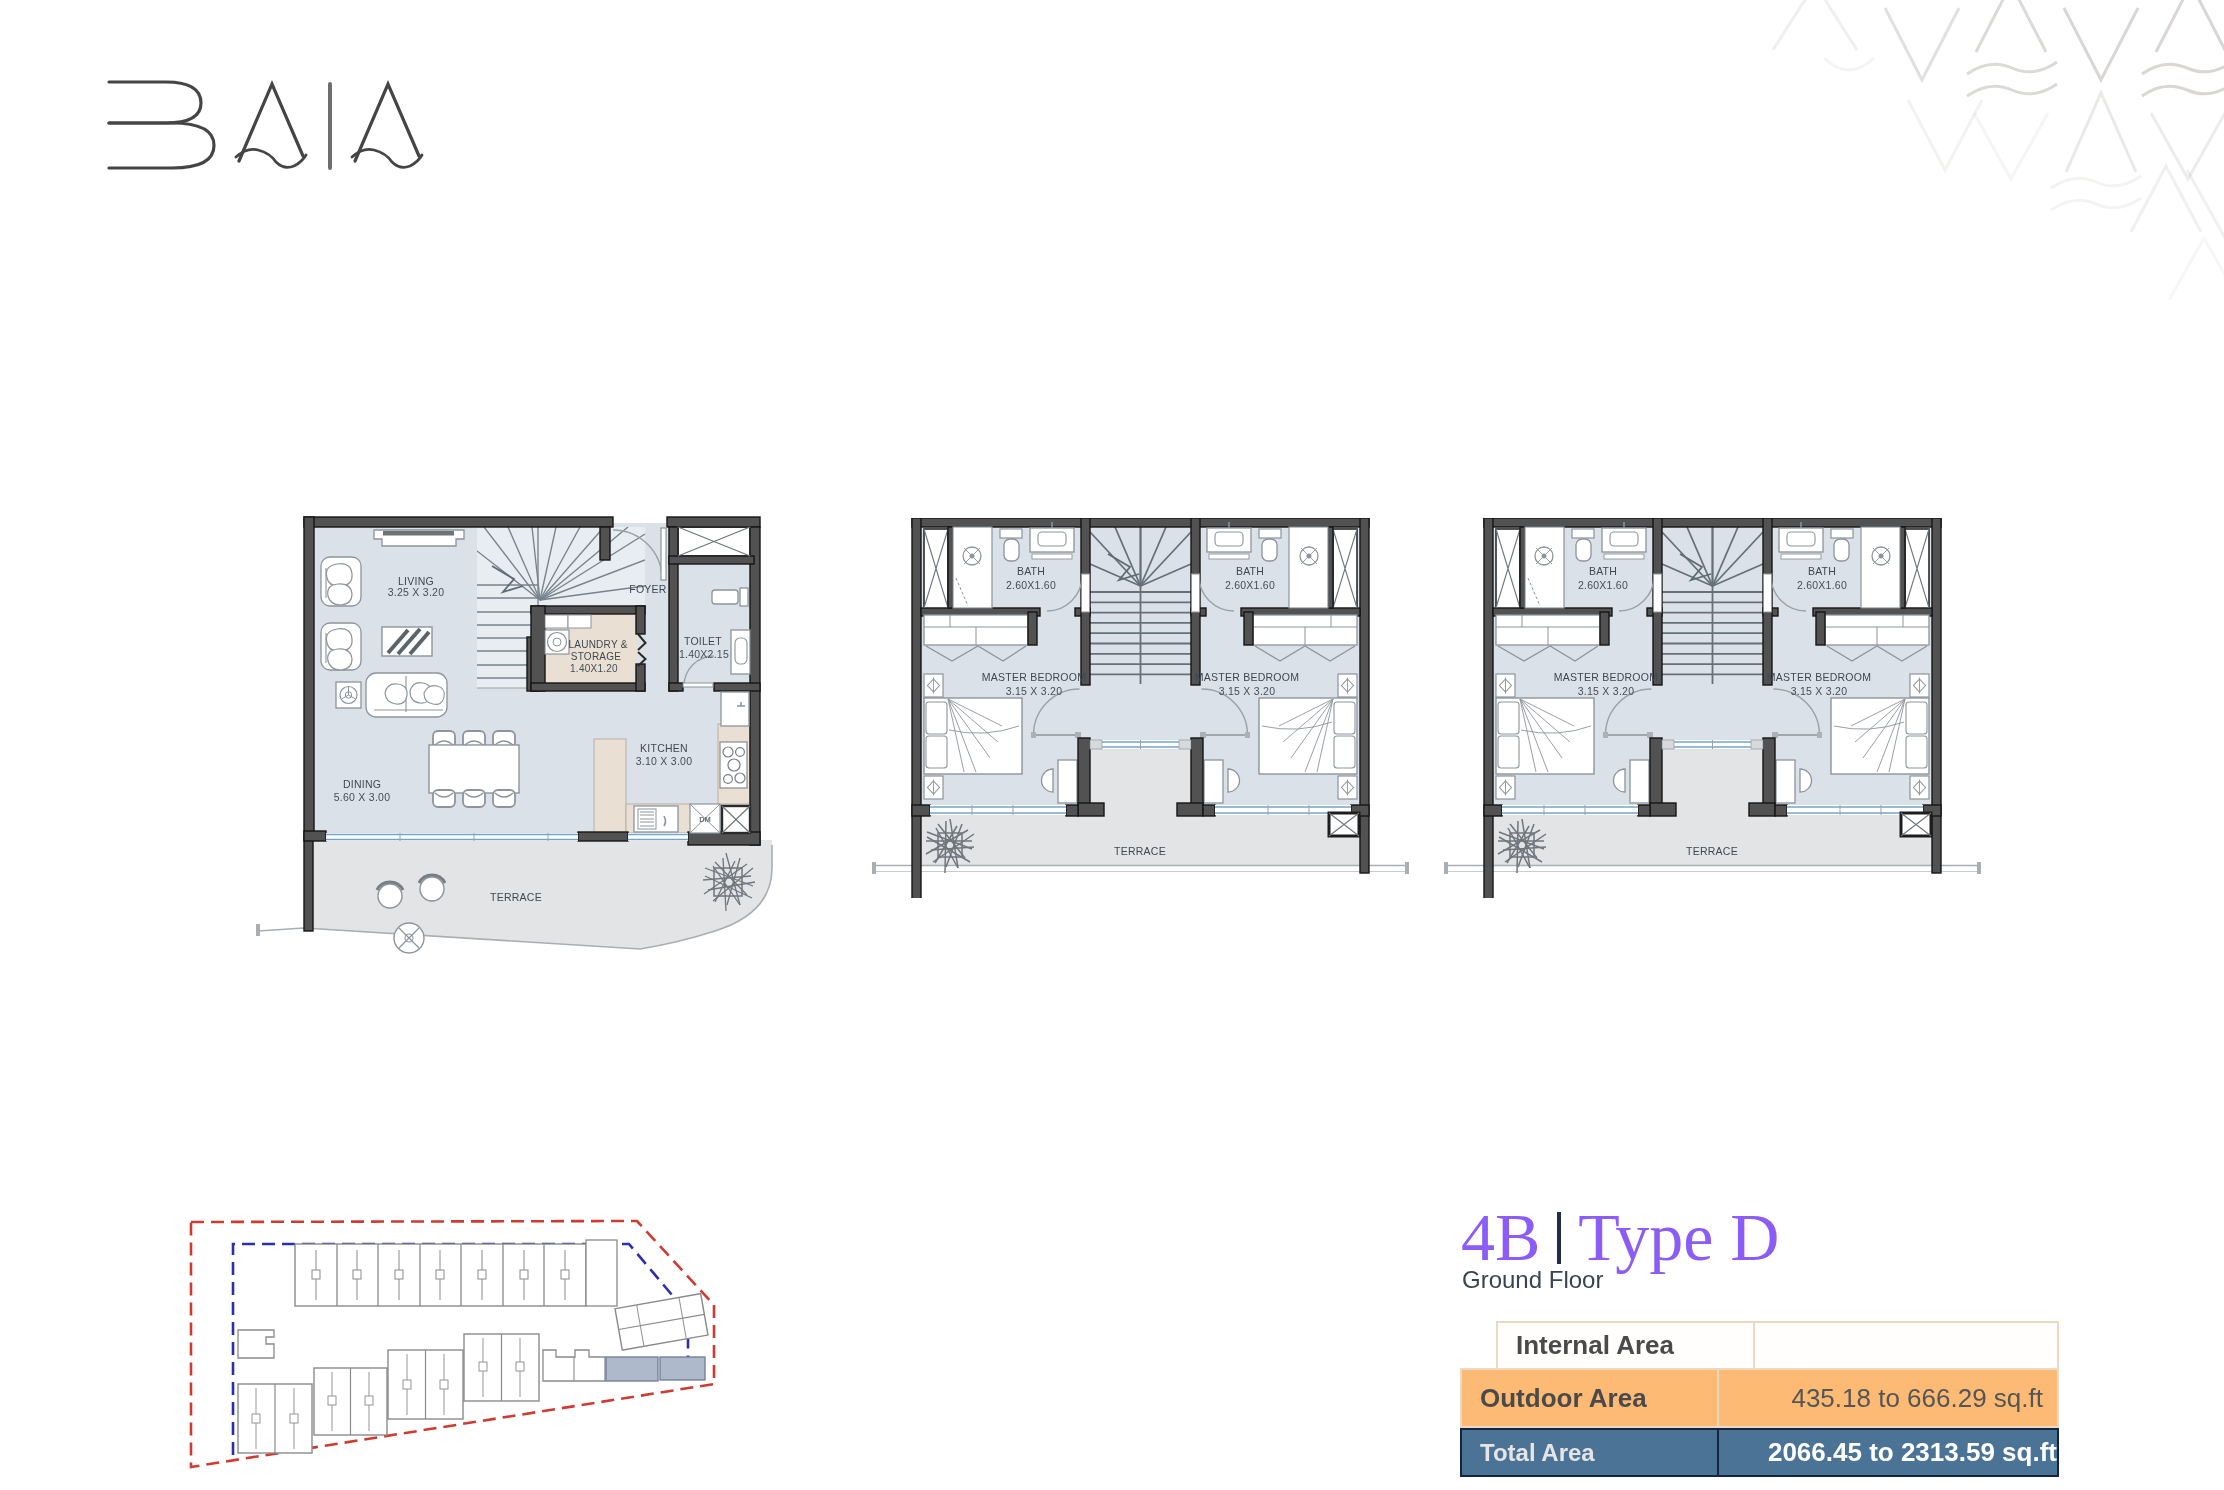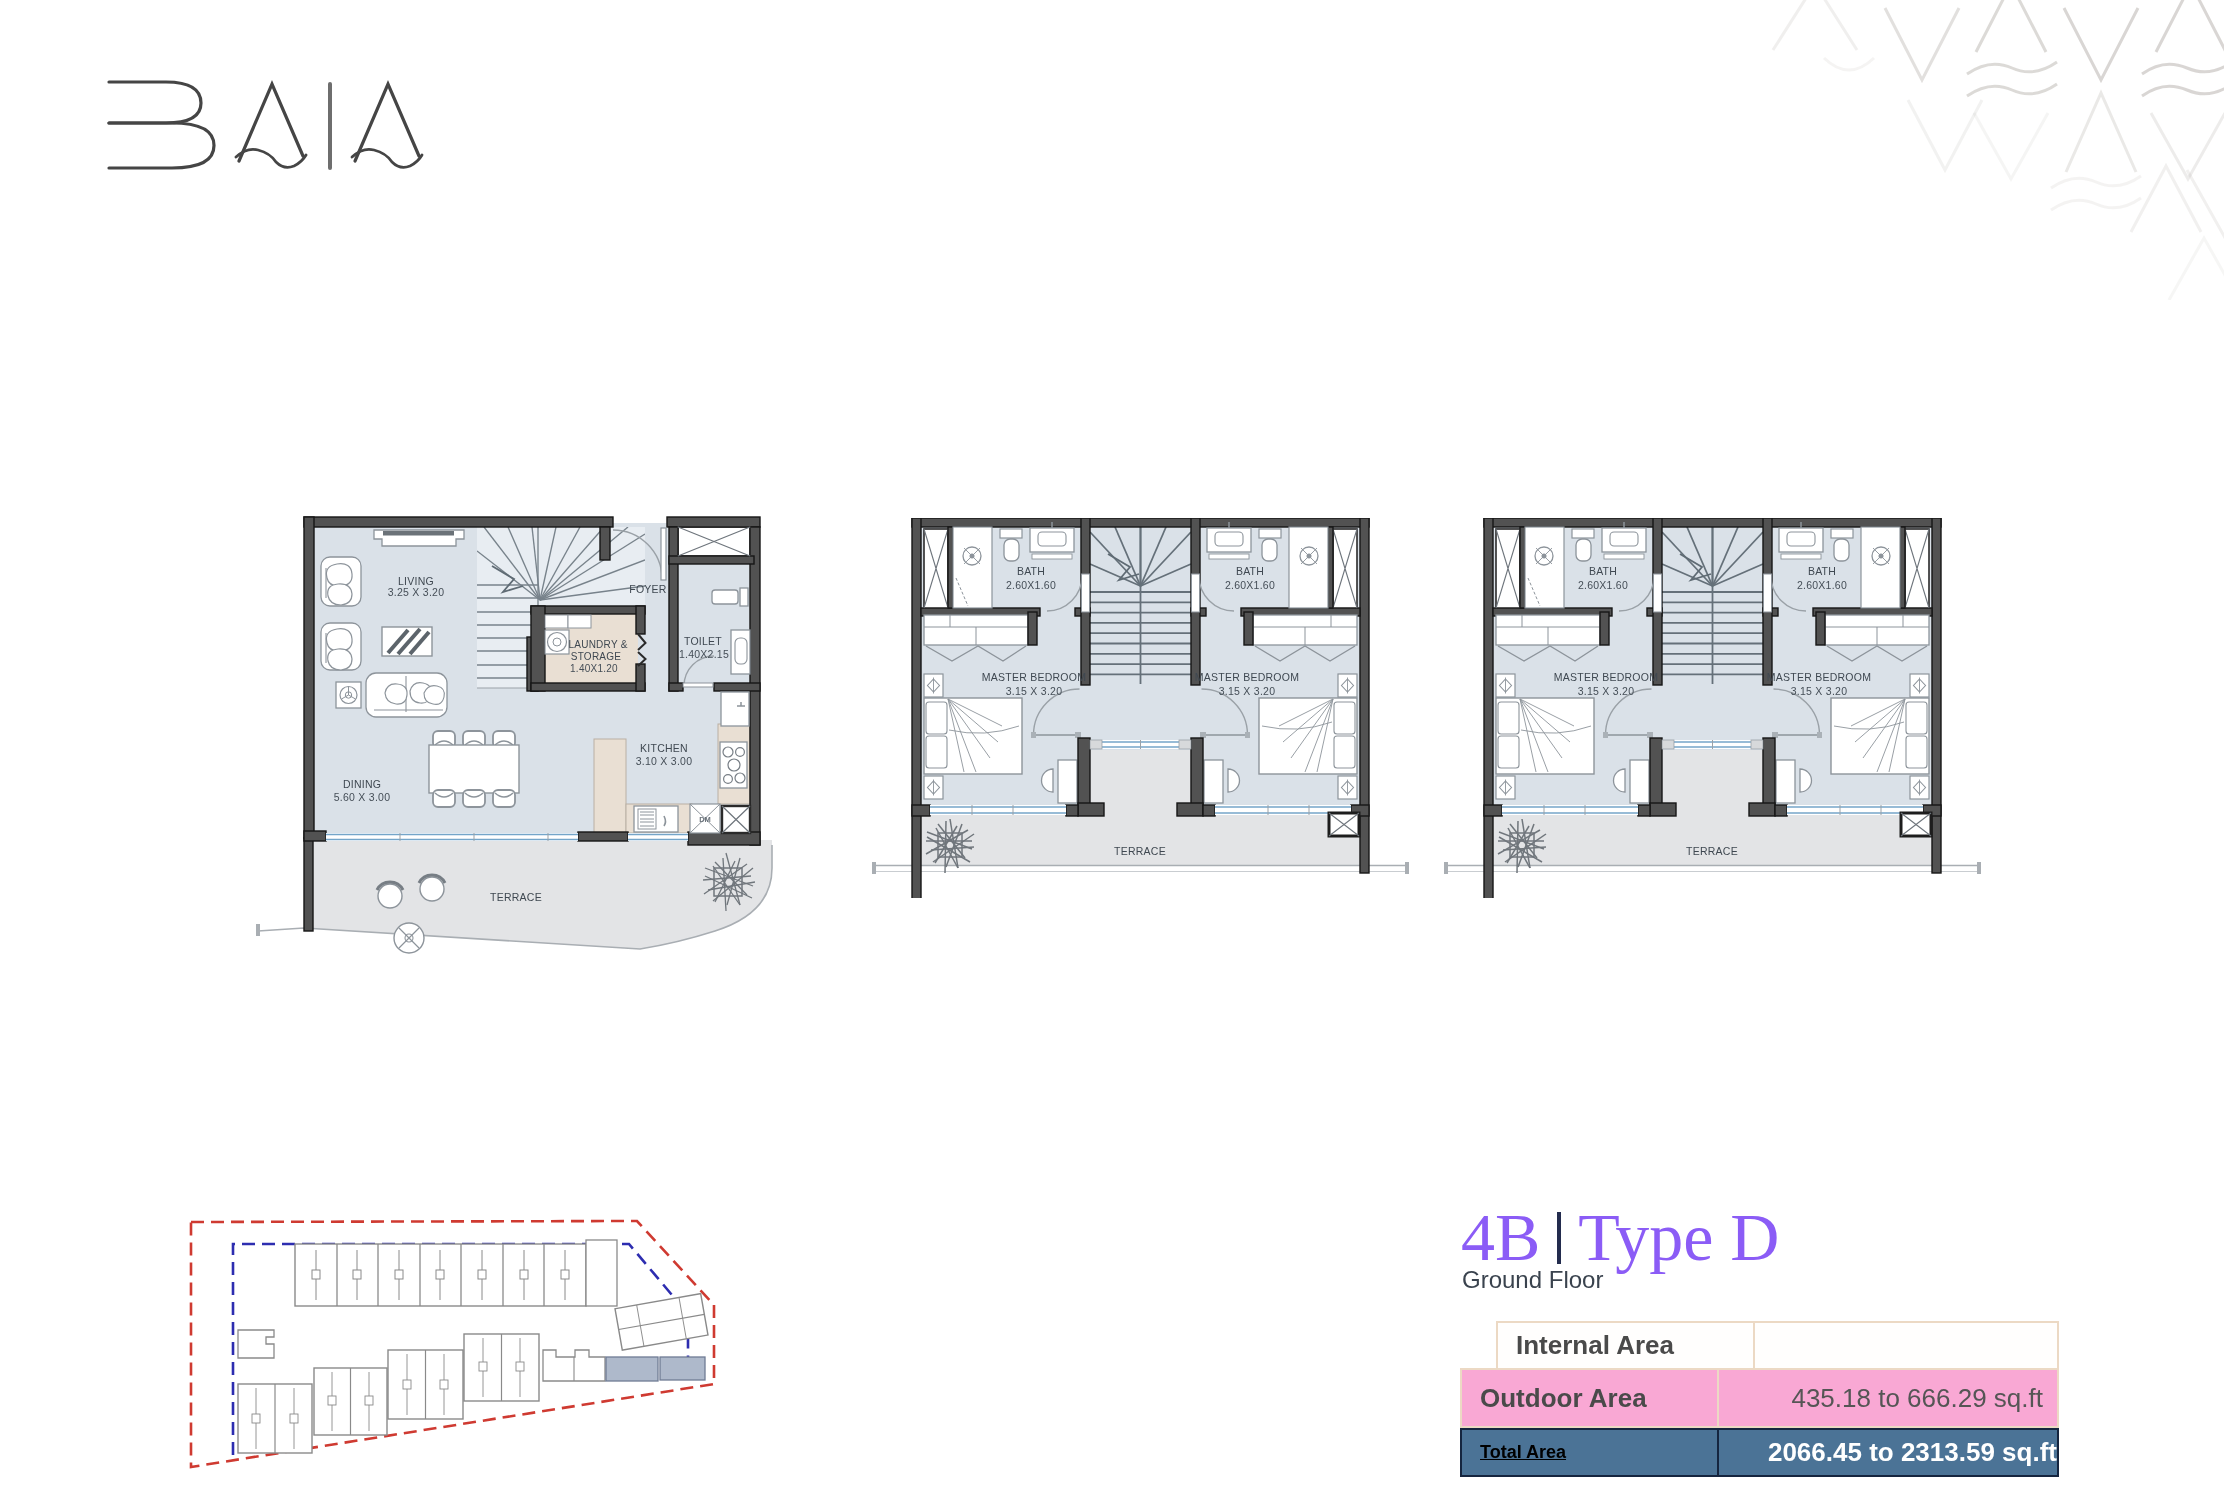--- a/index.html
+++ b/index.html
@@ -587,21 +587,21 @@
   </svg>
 
 <div style="position:absolute;left:1461px;top:1203px;color:#8b5cf6;font-family:'Liberation Serif',serif;font-size:68px;line-height:1;white-space:nowrap;">4B&nbsp;<span style="display:inline-block;width:4px;height:52px;background:#232c4e;vertical-align:-4px;"></span>&nbsp;Type D</div>
 
 <div style="position:absolute;left:1462px;top:1266px;color:#3a434e;font-size:24px;">Ground Floor</div>
 
 <div style="position:absolute;left:1460px;top:1321px;width:599px;">
   <div style="display:flex;border:2px solid #ecd9c4;border-bottom:none;background:#fffefd;height:45px;margin-left:36px;">
     <div style="width:237px;border-right:2px solid #ecd9c4;display:flex;align-items:center;padding-left:18px;font-weight:bold;color:#4a4a4a;font-size:26px;">Internal Area</div>
   </div>
-  <div style="display:flex;border:2px solid #ecd9c4;background:#f9a8d4;height:56px;gap:8px;">
+  <div style="display:flex;border:2px solid #ecd9c4;background:#fdba74;height:56px;gap:8px;">
     <div style="width:237px;border-right:2px solid #ecd9c4;display:flex;align-items:center;padding-left:18px;font-weight:bold;color:#4a4a4a;font-size:26px;">Outdoor Area</div>
     <div style="flex:1;display:flex;align-items:center;justify-content:flex-end;padding-right:14px;color:#555;font-size:26px;">435.18 to 666.29 sq.ft</div>
   </div>
   <div style="display:flex;border:2.5px solid #15253f;background:#4b7396;height:45px;">
-    <div style="width:237px;border-right:2px solid #15253f;display:flex;align-items:center;padding-left:18px;font-weight:bold;color:#000000;font-size:18px;text-decoration:underline;">Total Area</div>
+    <div style="width:237px;border-right:2px solid #15253f;display:flex;align-items:center;padding-left:18px;font-weight:bold;color:#e5e5e5;font-size:24px;">Total Area</div>
     <div style="flex:1;display:flex;align-items:center;justify-content:flex-end;color:#fff;font-weight:bold;font-size:26px;">2066.45 to 2313.59 sq.ft</div>
   </div>
 </div>
 
 </body></html>

